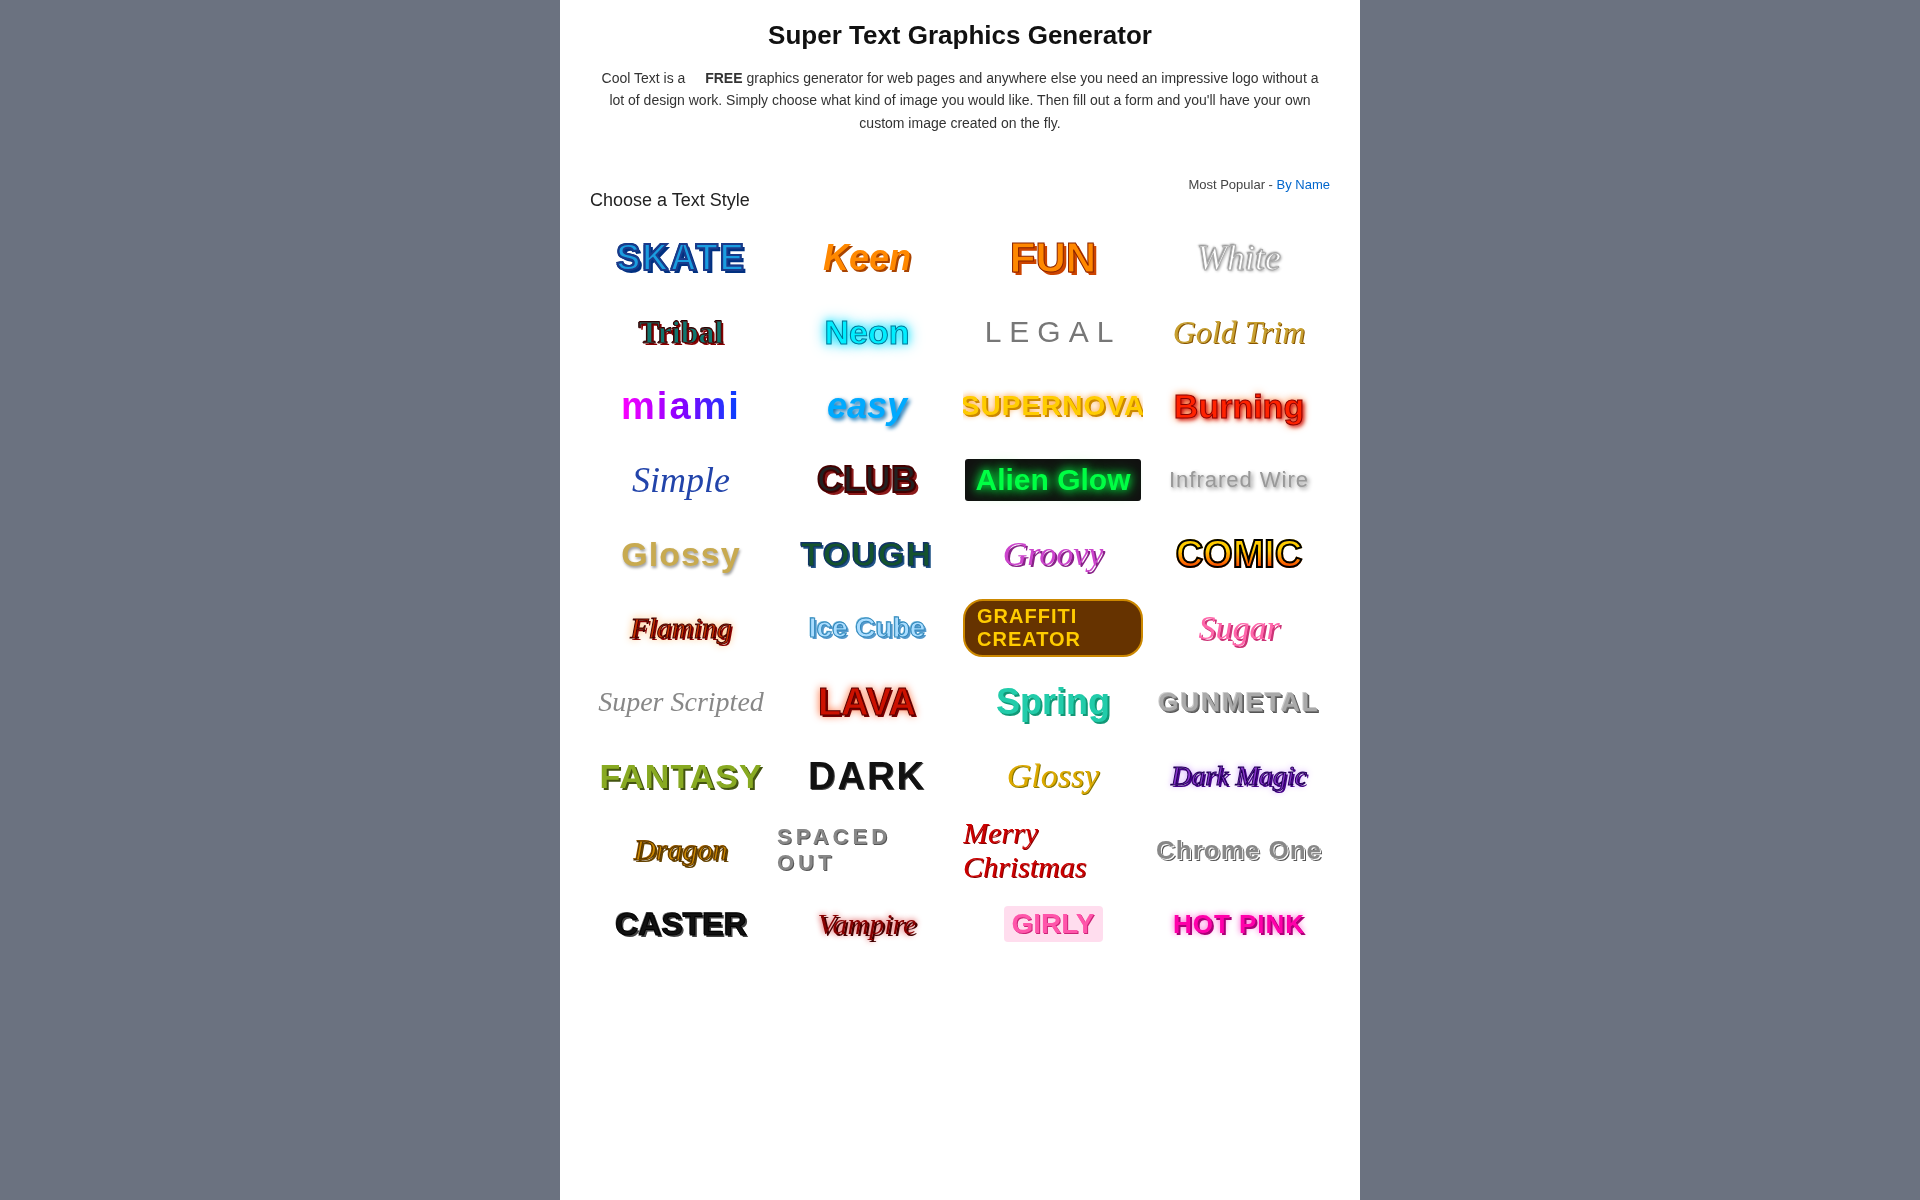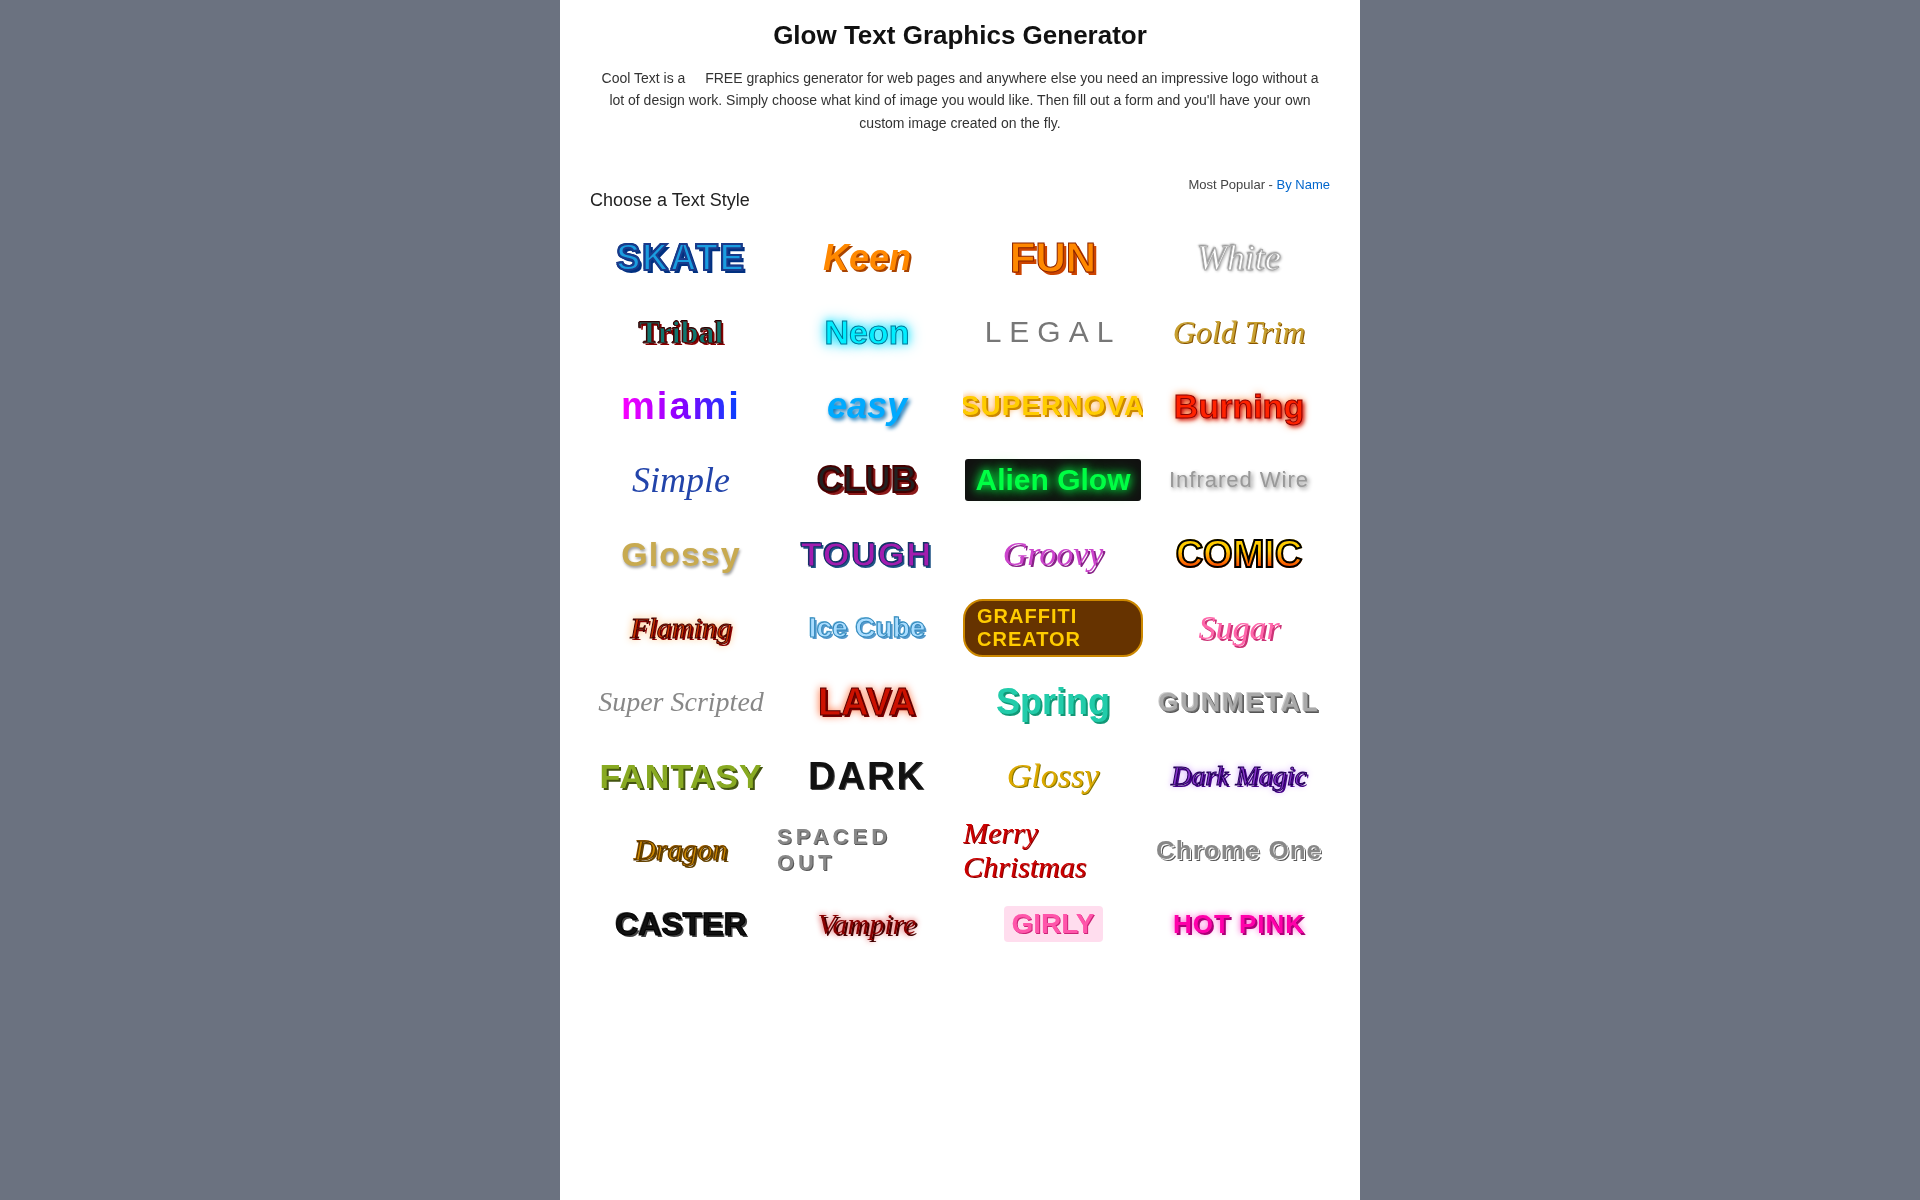--- a/index.html
+++ b/index.html
@@ -28,21 +28,21 @@
       text-align: center;
       font-size: 14px;
       color: #333;
       line-height: 1.6;
       margin-bottom: 24px;
       max-width: 720px;
       margin-left: auto;
       margin-right: auto;
     }
     #description strong {
-      font-weight: normal;
+      font-weight: bold;
       padding-left: 16px;
     }
     #choose-header {
       display: flex;
       justify-content: space-between;
       align-items: center;
       margin-bottom: 12px;
     }
     #choose-label {
       font-size: 18px;
@@ -207,21 +207,21 @@
       font-size: 34px;
       font-weight: bold;
       color: #c8aa50;
       text-shadow: 1px 2px 3px rgba(0,0,0,0.4);
       letter-spacing: 1px;
     }
     .style-tough {
       font-family: Impact, sans-serif;
       font-size: 34px;
       font-weight: bold;
-      color: #a21caf;
+      color: #14532d;
       text-shadow: 2px 2px 0 #225588, -1px -1px 0 #113366;
       -webkit-text-stroke: 1px #113366;
       letter-spacing: 2px;
     }
     .style-groovy {
       font-family: Georgia, serif;
       font-size: 34px;
       font-style: italic;
       color: #cc44cc;
       text-shadow: 2px 2px 0 #882288;
@@ -395,21 +395,21 @@
       font-weight: bold;
       color: #ff00aa;
       text-shadow: 2px 2px 0 #aa0077, 0 0 6px #ff44cc;
       letter-spacing: 1px;
     }
   </style>
 </head>
 <body>
 
 <div id="main-container">
-  <h1 id="page-title">Glow Text Graphics Generator</h1>
+  <h1 id="page-title">Super Text Graphics Generator</h1>
 
   <p id="description">
     <span>Cool Text is a </span><strong>FREE</strong><span> graphics generator for web pages and anywhere else you need an impressive logo without a lot of design work. Simply choose what kind of image you would like. Then fill out a form and you'll have your own custom image created on the fly.</span>
   </p>
 
   <div id="choose-header">
     <span id="choose-label">Choose a Text Style</span>
     <div id="sort-options">
       <span>Most Popular - </span><a href="#">By Name</a>
     </div>

